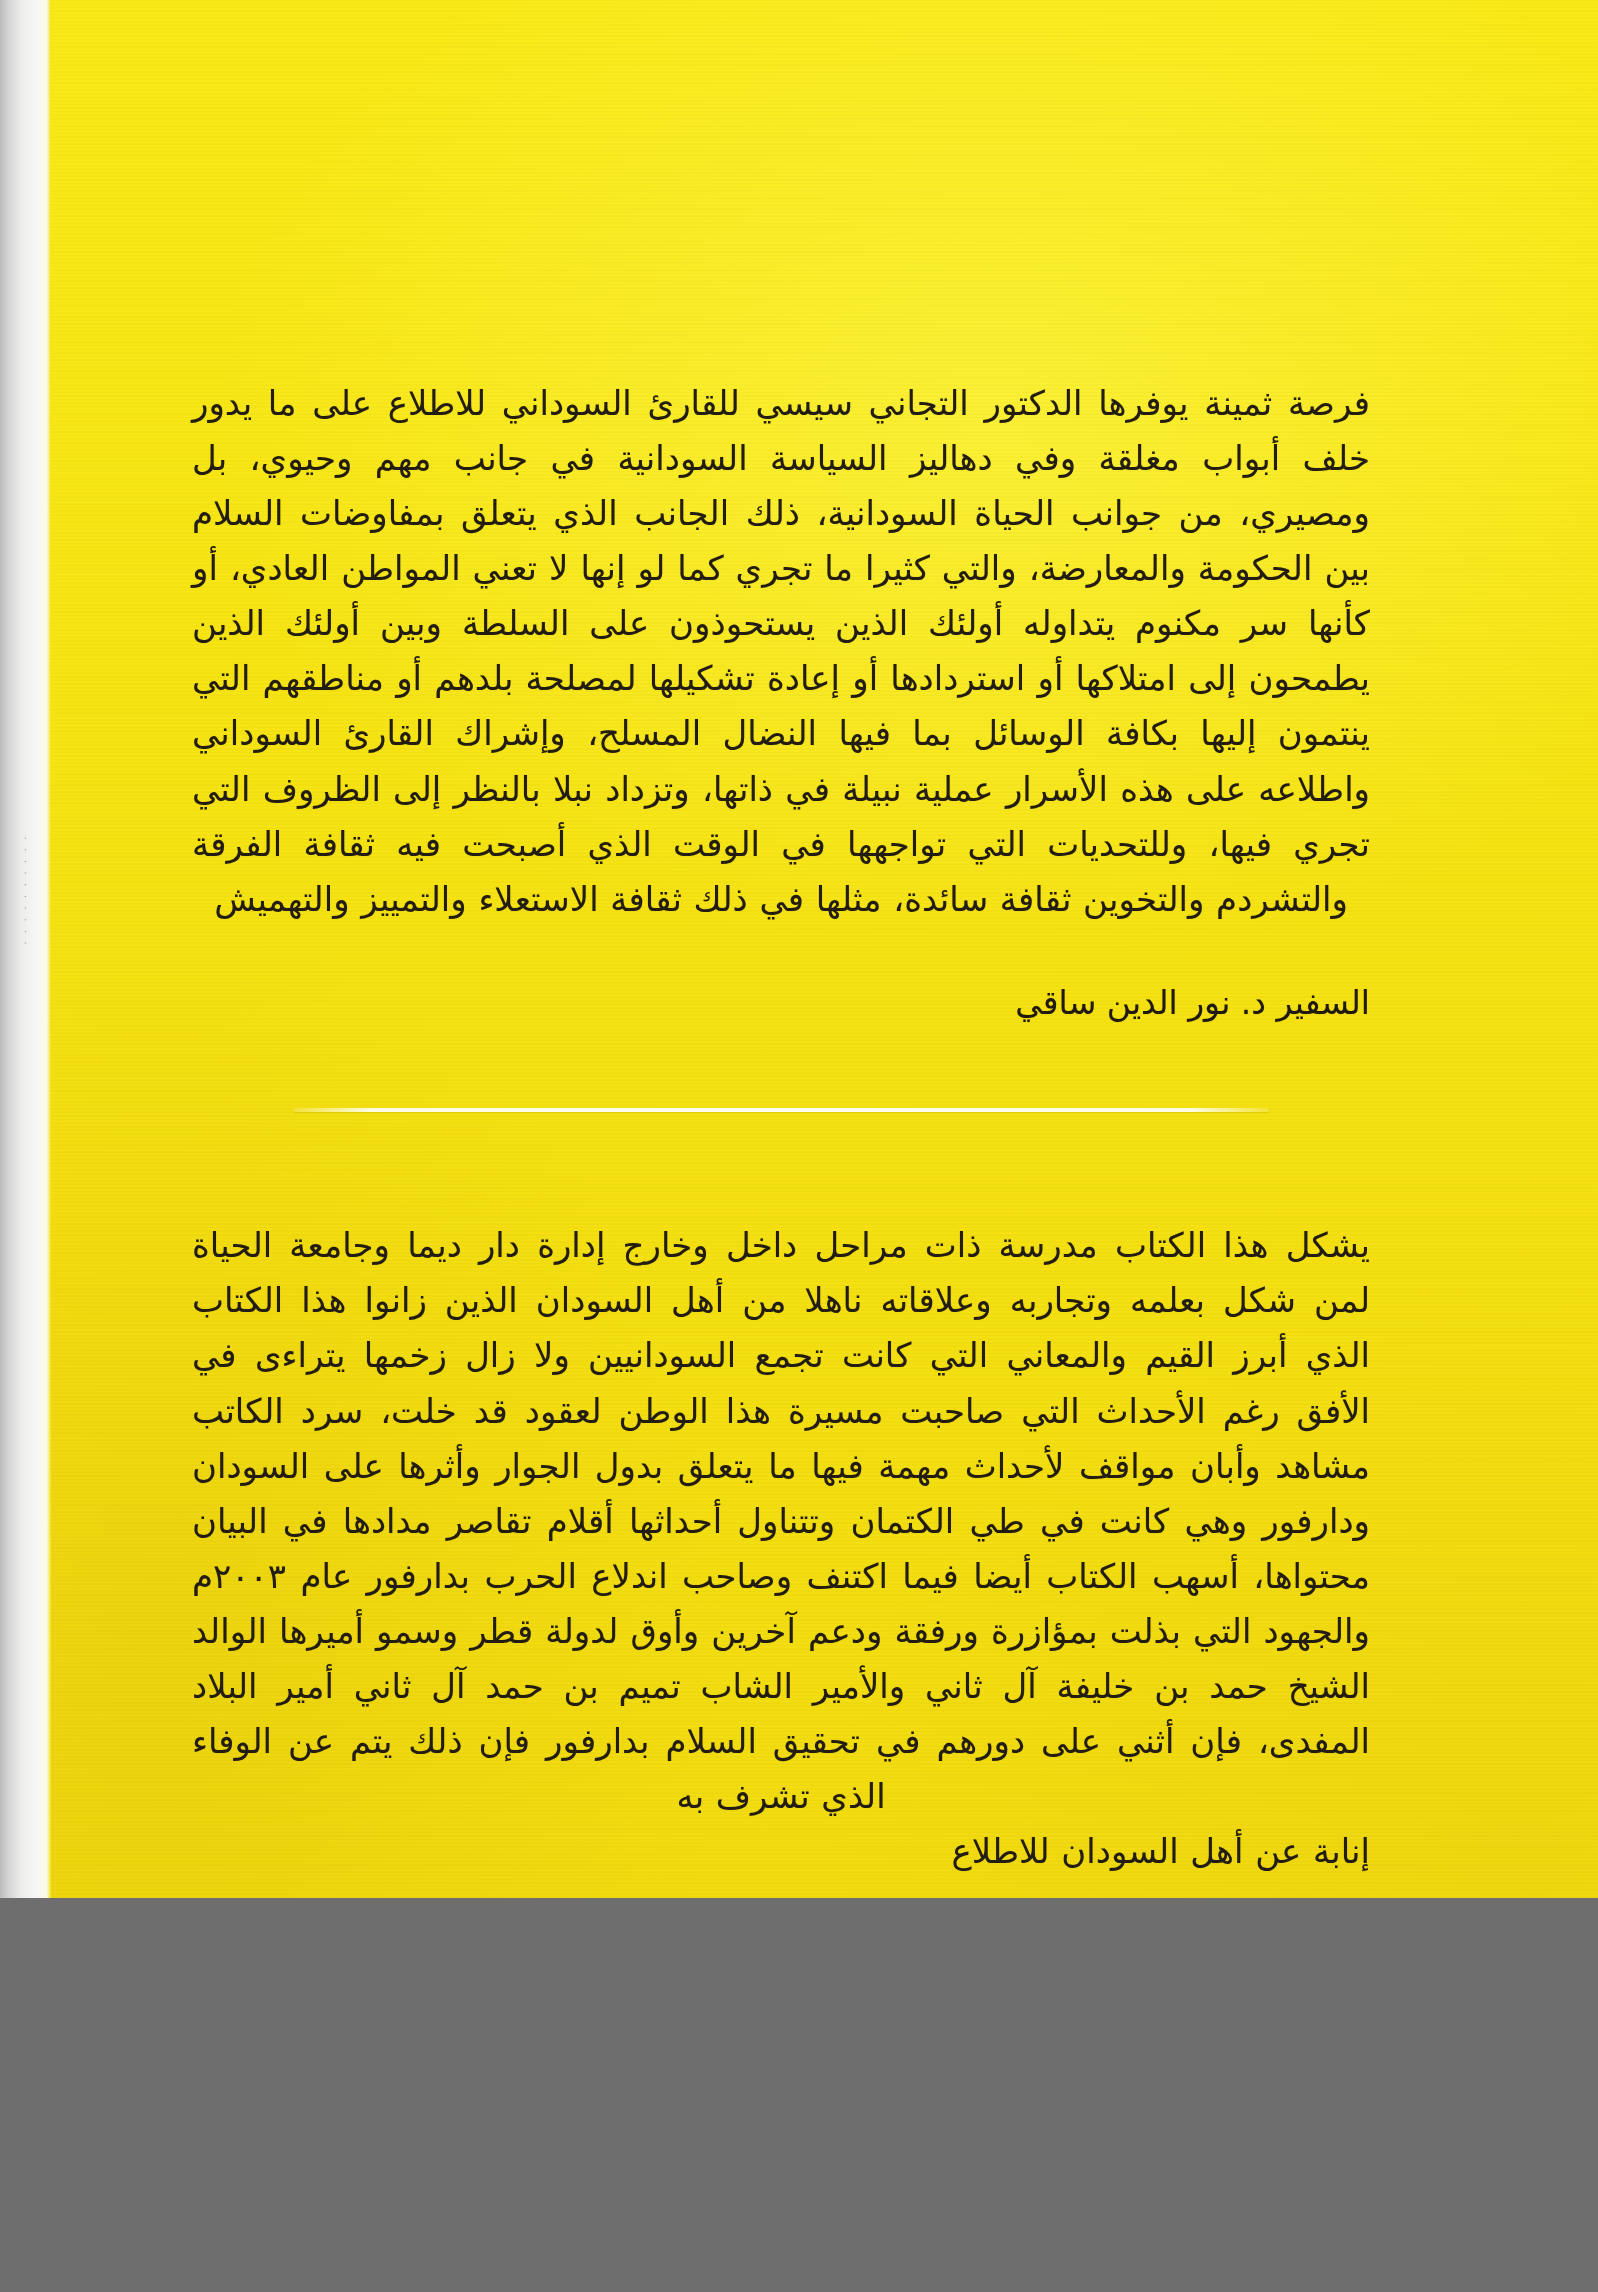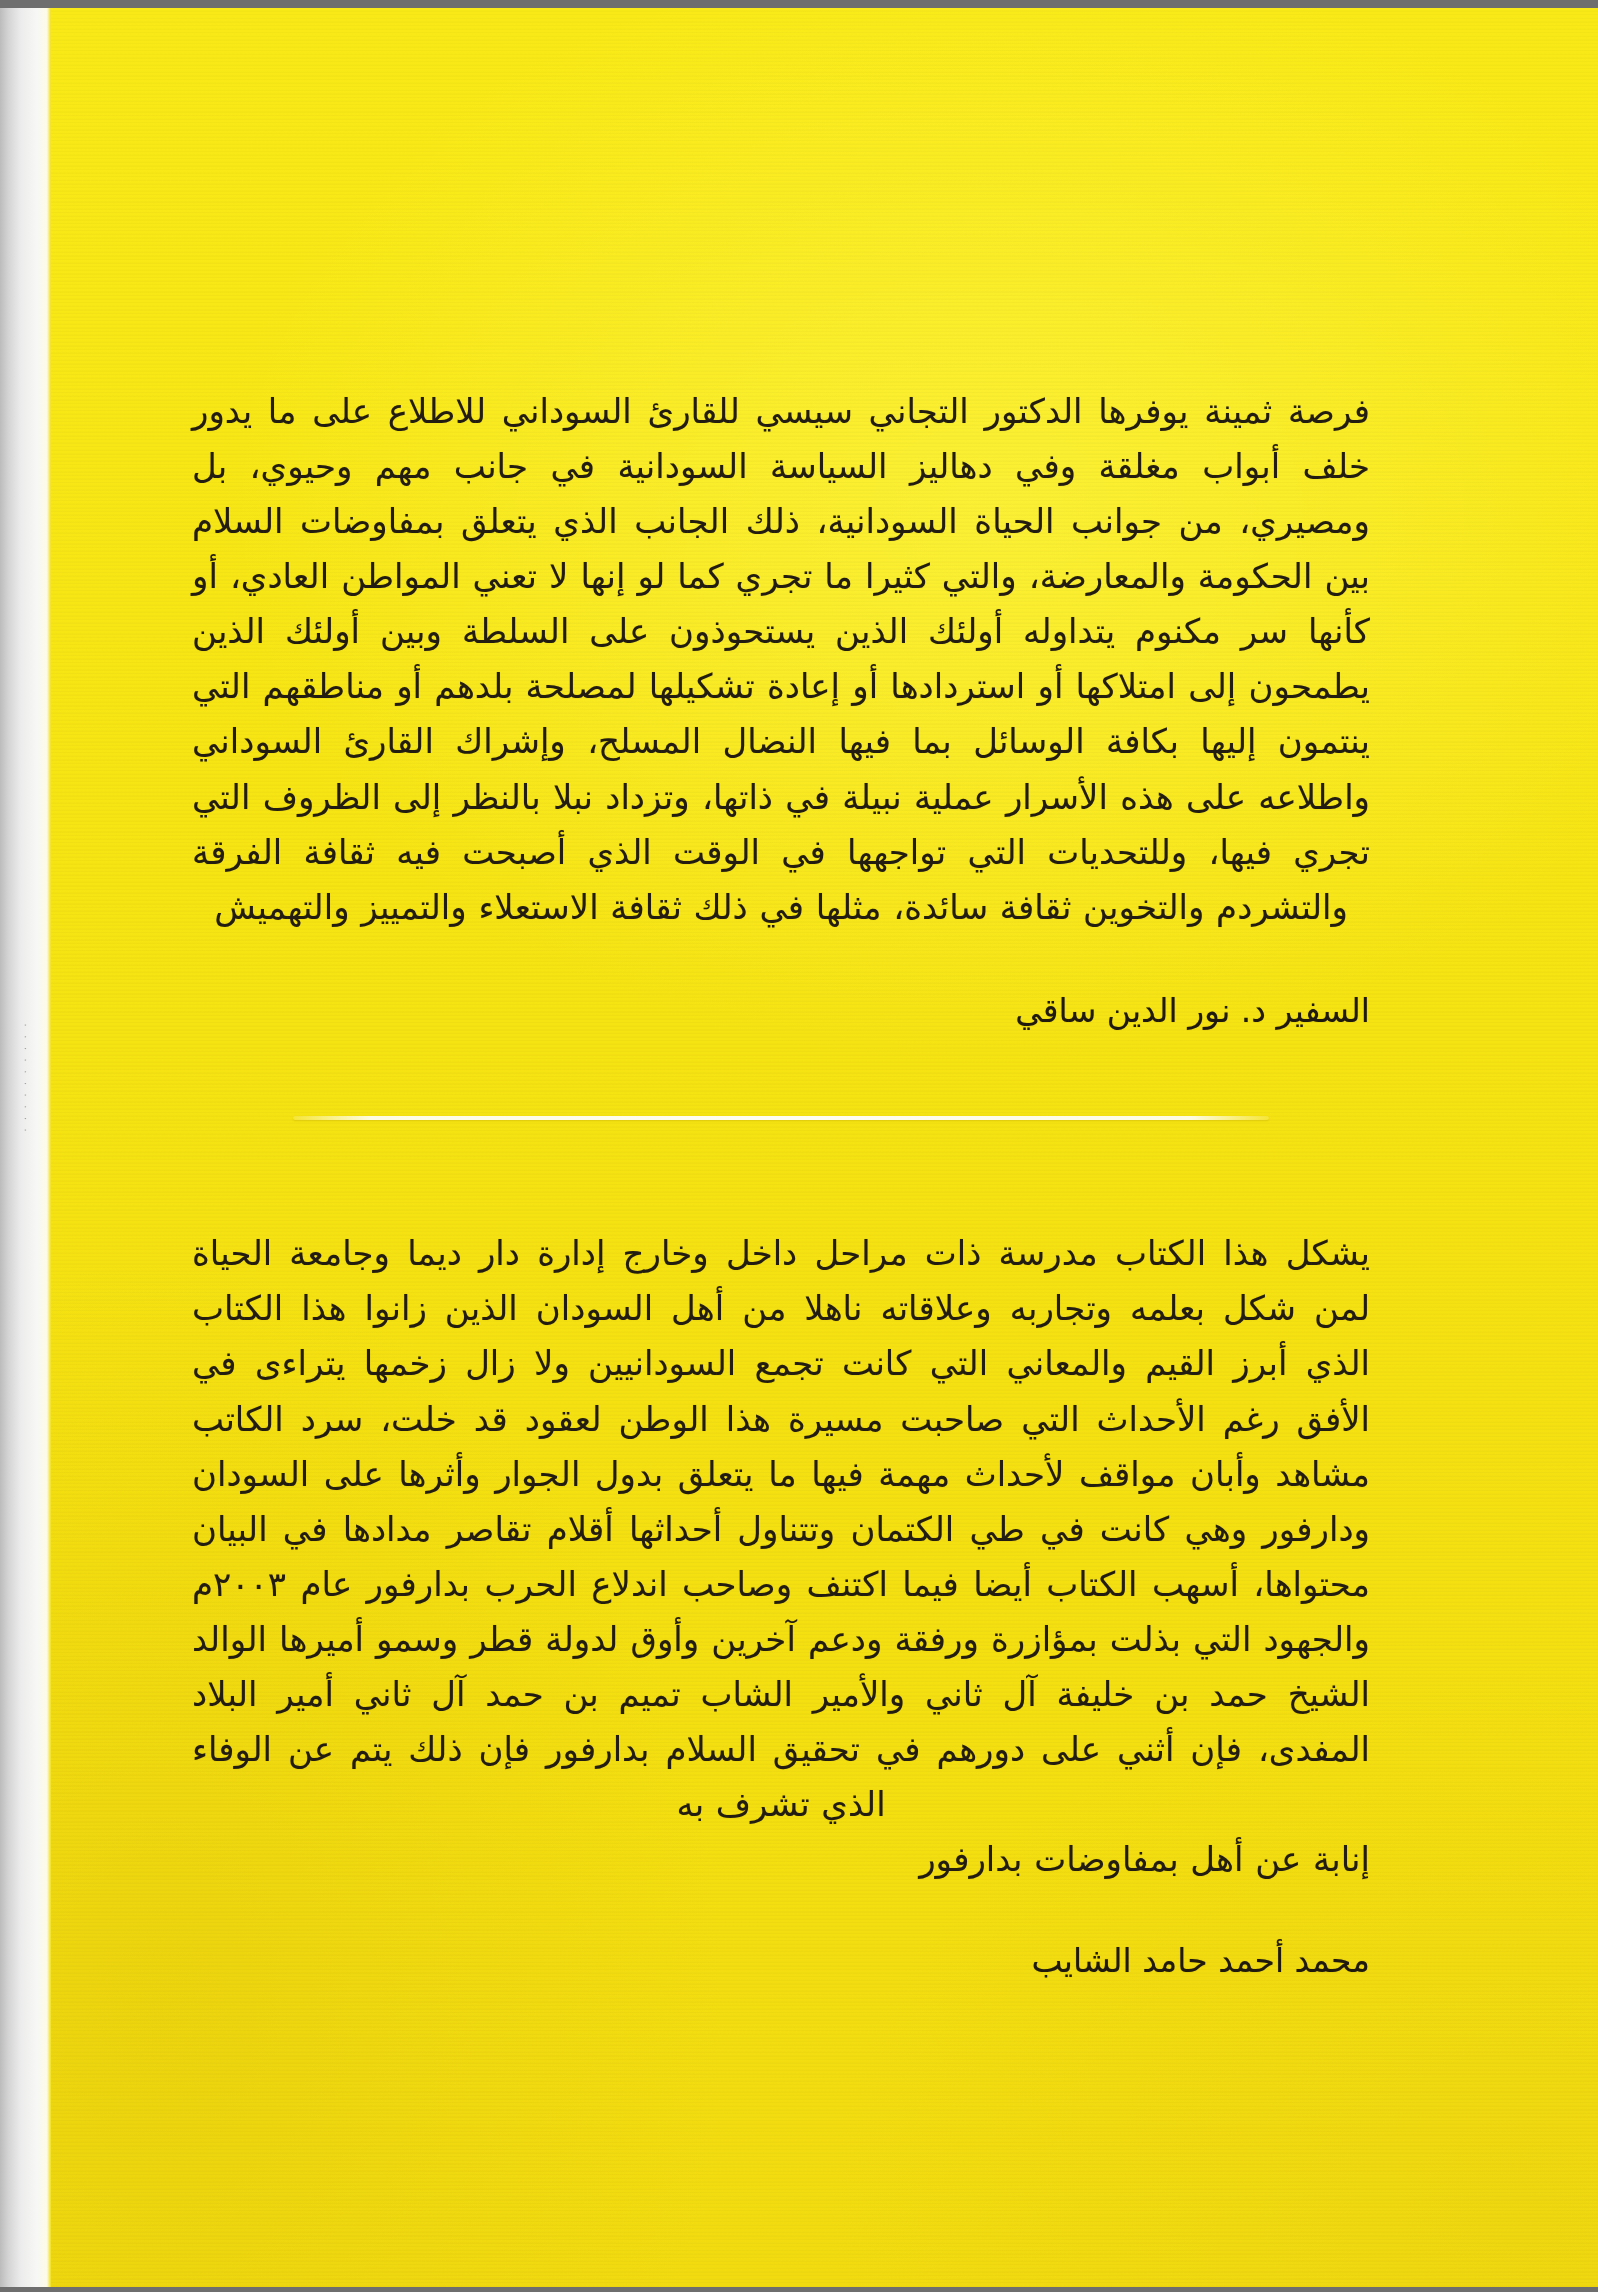--- a/index.html
+++ b/index.html
@@ -5,22 +5,22 @@
 <style>
   html, body {
     margin: 0;
     padding: 0;
     background: #6e6e6e;
   }
 
   .page {
     position: relative;
     width: 1599px;
-    height: 2279px;
-    margin: 8px auto;
+    height: 1898px;
+    margin: 0 auto;
     overflow: hidden;
     background-color: #f7e514;
     background-image:
       radial-gradient(ellipse 1254px 896px at 62% 22%, rgba(255,248,80,0.55) 0%, rgba(255,248,80,0.0) 62%),
       radial-gradient(ellipse 806px 1075px at 10% 88%, rgba(226,198,10,0.40) 0%, rgba(226,198,10,0.0) 70%),
       radial-gradient(ellipse 985px 806px at 95% 97%, rgba(232,206,14,0.35) 0%, rgba(232,206,14,0.0) 70%),
       linear-gradient(180deg, #f9ea17 0%, #f6e312 45%, #f2dc10 100%);
     font-family: "DejaVu Sans", "Liberation Sans", sans-serif;
   }
 
@@ -148,21 +148,21 @@
     <div class="spacer-after-attr-1"></div>
 
     <div class="divider-wrap">
       <div class="divider"></div>
     </div>
 
     <div class="spacer-after-rule"></div>
 
     <p class="body-paragraph">يشكل هذا الكتاب مدرسة ذات مراحل داخل وخارج إدارة دار ديما وجامعة الحياة لمن شكل بعلمه وتجاربه وعلاقاته ناهلا من أهل السودان الذين زانوا هذا الكتاب الذي أبرز القيم والمعاني التي كانت تجمع السودانيين ولا زال زخمها يتراءى في الأفق رغم الأحداث التي صاحبت مسيرة هذا الوطن لعقود قد خلت، سرد الكاتب مشاهد وأبان مواقف لأحداث مهمة فيها ما يتعلق بدول الجوار وأثرها على السودان ودارفور وهي كانت في طي الكتمان وتتناول أحداثها أقلام تقاصر مدادها في البيان محتواها، أسهب الكتاب أيضا فيما اكتنف وصاحب اندلاع الحرب بدارفور عام ٢٠٠٣م والجهود التي بذلت بمؤازرة ورفقة ودعم آخرين وأوق لدولة قطر وسمو أميرها الوالد الشيخ حمد بن خليفة آل ثاني والأمير الشاب تميم بن حمد آل ثاني أمير البلاد المفدى، فإن أثني على دورهم في تحقيق السلام بدارفور فإن ذلك يتم عن الوفاء الذي تشرف به</p>
 
-    <p class="body-paragraph last-line-right">إنابة عن أهل بمفاوضات بدارفور</p>
+    <p class="body-paragraph last-line-right">إنابة عن أهل السودان للاطلاع</p>
 
     <div class="spacer-after-para-2"></div>
 
     <p class="attribution">محمد أحمد حامد الشايب</p>
 
   </div>
 </div>
 
 
 </body></html>

